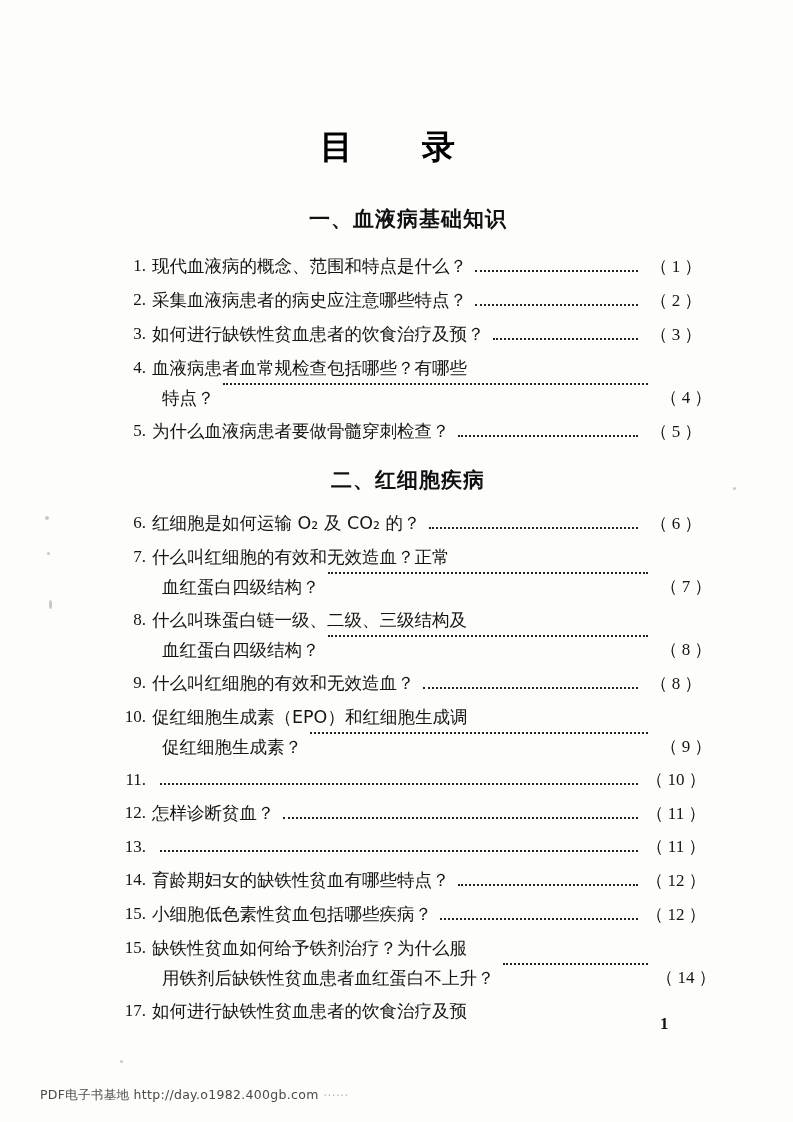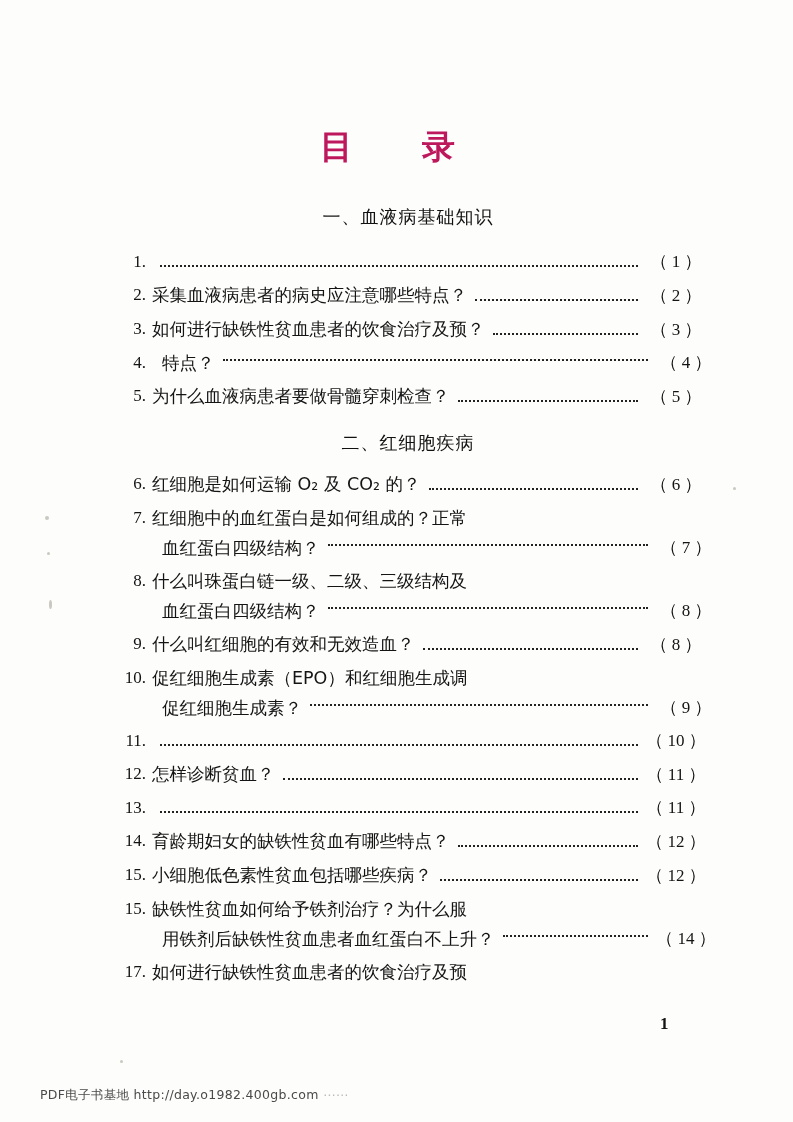--- a/index.html
+++ b/index.html
@@ -31,26 +31,26 @@
   .title {
     position: absolute;
     top: 125px;
     left: 0;
     width: 793px;
     text-align: center;
     font-size: 33px;
     font-weight: bold;
     letter-spacing: 18px;
     font-family: "DejaVu Sans", sans-serif;
-    color: #be185d;
+    color: #000000;
   }
   .section-head {
     text-align: center;
-    font-size: 18px;
-    font-weight: normal;
+    font-size: 21px;
+    font-weight: bold;
     font-family: "DejaVu Sans", sans-serif;
     color: #111;
     letter-spacing: 1px;
   }
   .content {
     position: absolute;
     top: 205px;
     left: 108px;
     width: 600px;
   }
@@ -98,21 +98,21 @@
   .pg {
     flex: 0 0 auto;
     width: 64px;
     text-align: center;
     white-space: nowrap;
     font-family: "Liberation Serif", serif;
     font-size: 17px;
   }
   .cont-line {
     display: flex;
-    align-items: center;
+    align-items: flex-start;
     width: 100%;
     padding-left: 10px;
   }
   .folio {
     position: absolute;
     top: 1014px;
     left: 660px;
     font-size: 17px;
     font-family: "Liberation Serif", serif;
     font-weight: bold;
@@ -149,20 +149,21 @@
   <div class="content">
 
     <div class="sec1">
       <div class="section-head">一、血液病基础知识</div>
     </div>
 
     <div class="entry">
       <div class="num">1.</div>
       <div class="txtwrap">
         <div class="line">
+          <span class="label">现代血液病的概念、范围和特点是什么？</span>
           <span class="leader"></span>
           <span class="pg">（ 1 ）</span>
         </div>
       </div>
     </div>
 
     <div class="entry">
       <div class="num">2.</div>
       <div class="txtwrap">
         <div class="line">
@@ -180,20 +181,24 @@
           <span class="label">如何进行缺铁性贫血患者的饮食治疗及预？</span>
           <span class="leader"></span>
           <span class="pg">（ 3 ）</span>
         </div>
       </div>
     </div>
 
     <div class="entry">
       <div class="num">4.</div>
       <div class="txtwrap">
+        <div class="line">
+          <span class="label">血液病患者血常规检查包括哪些？有哪些</span>
+          <span class="leader none"></span>
+        </div>
         <div class="cont-line">
           <span class="label">特点？</span>
           <span class="leader"></span>
           <span class="pg">（ 4 ）</span>
         </div>
       </div>
     </div>
 
     <div class="entry">
       <div class="num">5.</div>
@@ -218,21 +223,21 @@
           <span class="leader"></span>
           <span class="pg">（ 6 ）</span>
         </div>
       </div>
     </div>
 
     <div class="entry">
       <div class="num">7.</div>
       <div class="txtwrap">
         <div class="line">
-          <span class="label">红细胞中的血红蛋白是如何组成的？正常</span>
+          <span class="label">什么叫红细胞的有效和无效造血？正常</span>
           <span class="leader none"></span>
         </div>
         <div class="cont-line">
           <span class="label">血红蛋白四级结构？</span>
           <span class="leader"></span>
           <span class="pg">（ 7 ）</span>
         </div>
       </div>
     </div>
 

